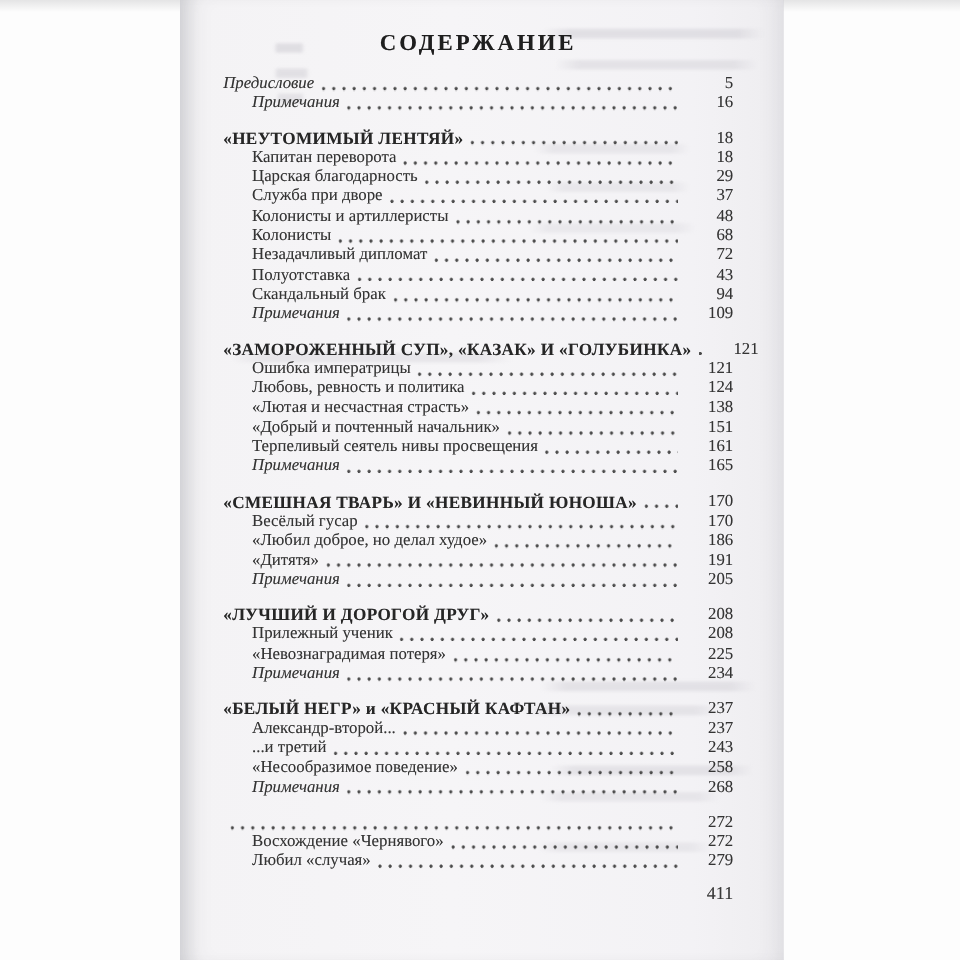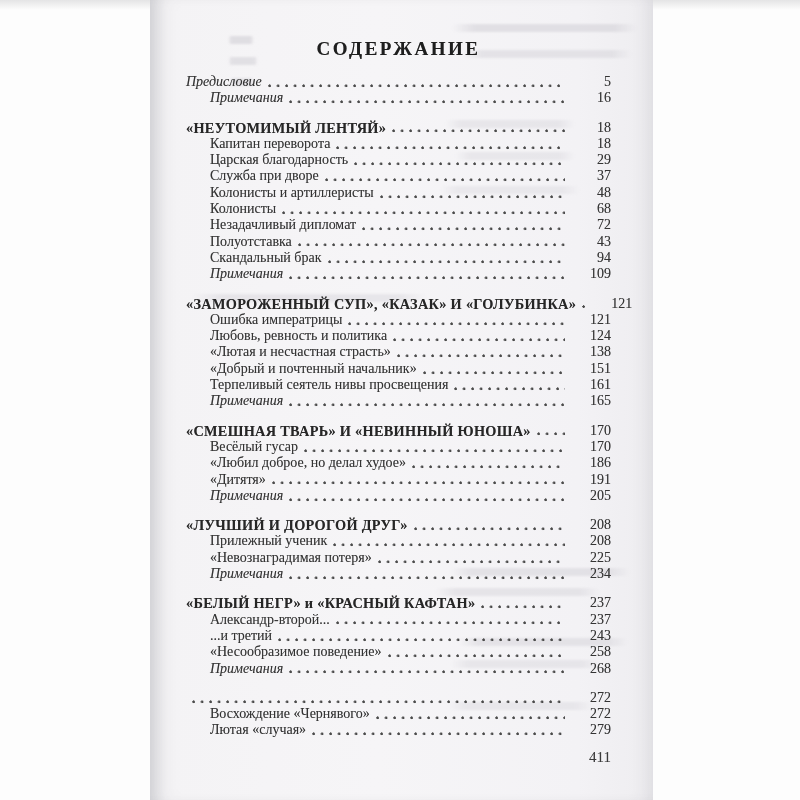--- a/index.html
+++ b/index.html
@@ -29,21 +29,21 @@
     background: linear-gradient(90deg,
       #eaeaed 0px, #f4f3f5 16px, #f6f5f7 45%, #f3f2f5 85%, #eeedf0 100%);
     box-shadow:
       inset 20px 0 24px -18px rgba(60,60,70,.22),
       inset -16px 0 20px -14px rgba(60,60,70,.12);
     color: #343434;
   }
 
   .content {
     position: absolute;
-    left: 36px; top: 12px;
+    left: 36px; top: 0;
     width: 425px;
   }
 
   .toc-title {
     margin: 26px 0 14px 0;
     text-align: center;
     font-size: 19px;
     font-weight: bold;
     letter-spacing: 2.5px;
     color: #1e1e1e;
@@ -316,21 +316,21 @@
           <div class="row bold">
             <span class="dots"></span>
             <span class="pagenum">272</span>
           </div>
           <div class="row level1">
             <span class="label">Восхождение «Чернявого»</span>
             <span class="dots"></span>
             <span class="pagenum">272</span>
           </div>
           <div class="row level1">
-            <span class="label">Лютая «случая»</span>
+            <span class="label">Любил «случая»</span>
             <span class="dots"></span>
             <span class="pagenum">279</span>
           </div>
         </div>
       </div>
     <div class="folio">411</div>
   </div>
 </div>
 
 </body></html>

